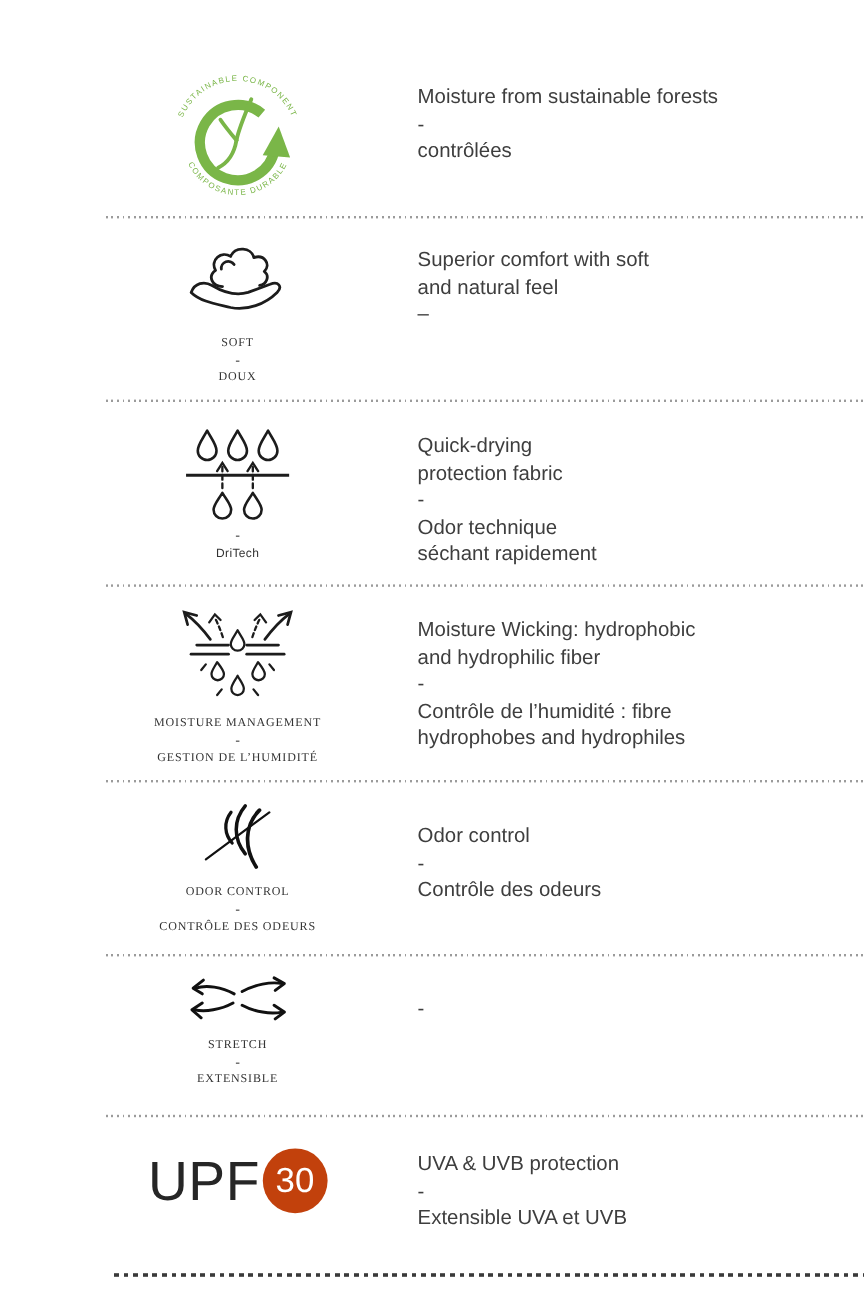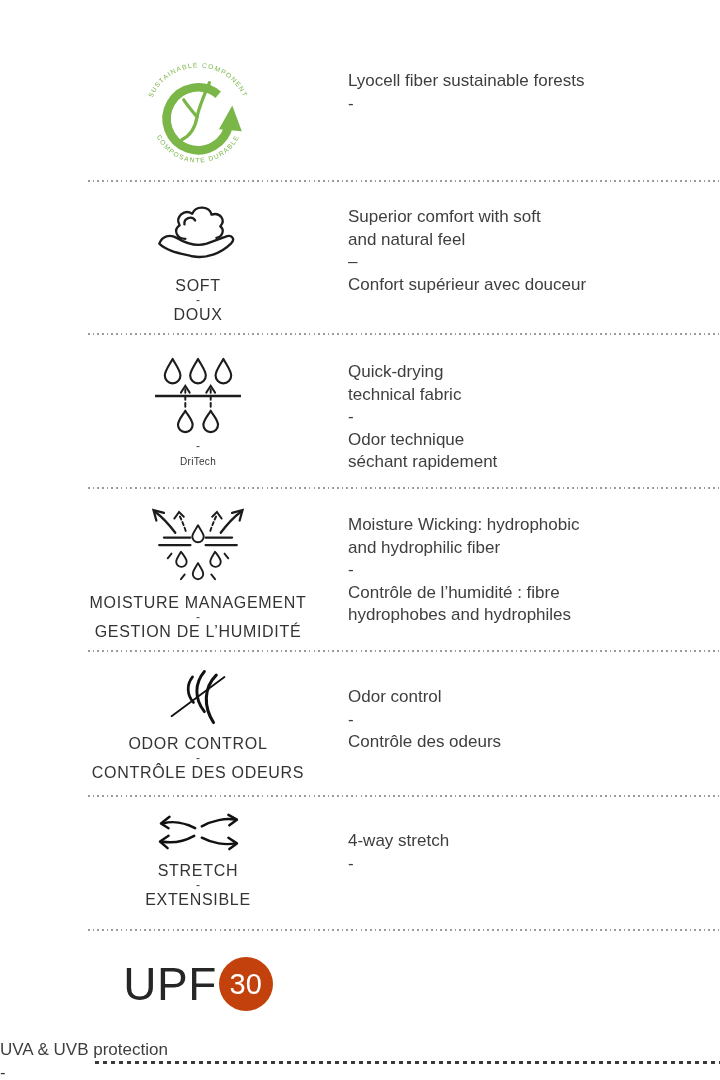--- a/index.html
+++ b/index.html
@@ -12,21 +12,21 @@
   .icon-col {
     width:348px; box-sizing:border-box; padding-left:48px;
     display:flex; flex-direction:column; align-items:center;
   }
   .text-col {
     width:372px; box-sizing:border-box; padding-right:28px;
     font-size:17px; line-height:22.5px; color:#3e3e3e;
   }
   .text-col .tl { min-height:22.5px; white-space:nowrap; }
   .labels { text-align:center; color:#333; }
-  .labels .lbl { font-size:16px; letter-spacing:.7px; line-height:16px; }
+  .labels .lbl { font-size:10px; letter-spacing:.7px; line-height:16px;font-family:Liberation Serif, serif; }
   .labels .lbl-dash { font-size:12px; line-height:13px; color:#444; }
   .labels .lbl-brand { font-size:10px; letter-spacing:.3px; line-height:17px; text-transform:none; }
   .sep {
     height:2px; margin-left:88px;
     background:repeating-linear-gradient(90deg,#9b9b9b 0 1.6px, transparent 1.6px 4.7px);
   }
   .sep-dark {
     height:2.5px; margin-left:95px;
     background:repeating-linear-gradient(90deg,#3a3a3a 0 4px, transparent 4px 8px);
   }
@@ -35,21 +35,21 @@
   .s2 { height:151px; } .s2 .icon-col { padding-top:22px; } .s2 .text-col { padding-top:24px; }
   .s2 .labels { margin-top:14px; }
   .s3 { height:152px; } .s3 .icon-col { padding-top:21px; } .s3 .text-col { padding-top:26px; }
   .s3 .labels { margin-top:2px; }
   .s4 { height:161px; } .s4 .icon-col { padding-top:15px; } .s4 .text-col { padding-top:25px; }
   .s4 .labels { margin-top:5px; }
   .s5 { height:143px; } .s5 .icon-col { padding-top:14px; } .s5 .text-col { padding-top:34px; }
   .s5 .labels { margin-top:8px; }
   .s6 { height:132px; } .s6 .icon-col { padding-top:16px; } .s6 .text-col { padding-top:33px; }
   .s6 .labels { margin-top:12px; }
-  .s7 { height:130px;flex-direction:column; } .s7 .icon-col { padding-top:26px; } .s7 .text-col { padding-top:28px; }
+  .s7 { height:130px; } .s7 .icon-col { padding-top:26px; } .s7 .text-col { padding-top:28px; }
   .upf-badge { display:flex; align-items:center; }
   .upf-text { font-size:46px; letter-spacing:.5px; color:#262626; }
   .upf-circle {
     width:54px; height:54px; border-radius:50%; background:#c2410c;
     color:#fff; font-size:29px; font-weight:500;
     display:flex; align-items:center; justify-content:center; margin-left:2px;
   }
   svg { display:block; }
 </style>
 </head>
@@ -71,22 +71,23 @@
       <path d="M 83.2,40.7 A 33,33 0 1 0 94.5,71.7" fill="none" stroke="#7AB648" stroke-width="9"></path>
       <polygon points="84,77 108,79 98,52" fill="#7AB648"></polygon>
       <g fill="none" stroke="#7AB648" stroke-width="3.4" stroke-linecap="round">
         <path d="M 74,28 C 68,42 63,54 61,64"></path>
         <path d="M 47,46 C 51,52 56,58 61,64"></path>
         <path d="M 61,64 C 59,76 53,84 45,88"></path>
       </g>
     </svg>
   </div>
   <div class="text-col">
-    <div class="tl">Lyocell fiber sustainable forests</div>
-    <div class="tl">-</div>
+    <div class="tl">Moisture from sustainable forests</div>
+    <div class="tl">-</div>
+    <div class="tl">contrôlées</div>
   </div>
 </div>
 <div class="sep"></div>
 
 <div class="section s2">
   <div class="icon-col">
     <svg width="92" height="60" viewBox="0 0 90 62">
       <g fill="none" stroke="#1c1c1c" stroke-width="2.4" stroke-linecap="round" stroke-linejoin="round">
         <path d="M 32,36 C 23,36 19,27 26,22 C 21,13 31,5 39,10 C 43,1 57,2 59,11 C 68,8 74,17 68,23 C 73,27 70,34 64,35"></path>
         <path d="M 31,21 A 6,6 0 0 1 42,17"></path>
@@ -96,21 +97,20 @@
     <div class="labels">
       <div class="lbl">SOFT</div>
       <div class="lbl-dash">-</div>
       <div class="lbl">DOUX</div>
     </div>
   </div>
   <div class="text-col">
     <div class="tl">Superior comfort with soft</div>
     <div class="tl">and natural feel</div>
     <div class="tl">–</div>
-    <div class="tl">Confort supérieur avec douceur</div>
   </div>
 </div>
 <div class="sep"></div>
 
 <div class="section s3">
   <div class="icon-col">
     <svg width="90" height="82" viewBox="0 0 92 84">
       <g fill="none" stroke="#1c1c1c" stroke-width="2.2" stroke-linejoin="round">
         <path d="M20,3 C16.5,9.5 12,15 12,20 A8,8 0 0 0 28,20 C28,15 23.5,9.5 20,3 Z"></path>
         <path d="M46,3 C42.5,9.5 38,15 38,20 A8,8 0 0 0 54,20 C54,15 49.5,9.5 46,3 Z"></path>
@@ -126,21 +126,21 @@
         <polyline points="54.5,37.5 59,30.5 63.5,37.5"></polyline>
       </g>
     </svg>
     <div class="labels">
       <div class="lbl-dash">-</div>
       <div class="lbl-brand">DriTech</div>
     </div>
   </div>
   <div class="text-col">
     <div class="tl">Quick-drying</div>
-    <div class="tl">technical fabric</div>
+    <div class="tl">protection fabric</div>
     <div class="tl">-</div>
     <div class="tl">Odor technique</div>
     <div class="tl">séchant rapidement</div>
   </div>
 </div>
 <div class="sep"></div>
 
 <div class="section s4">
   <div class="icon-col">
     <svg width="106" height="86" viewBox="0 0 112 90">
@@ -227,21 +227,20 @@
         <polyline points="79,26 88,32 80,38"></polyline>
       </g>
     </svg>
     <div class="labels">
       <div class="lbl">STRETCH</div>
       <div class="lbl-dash">-</div>
       <div class="lbl">EXTENSIBLE</div>
     </div>
   </div>
   <div class="text-col">
-    <div class="tl">4-way stretch</div>
     <div class="tl">-</div>
   </div>
 </div>
 <div class="sep"></div>
 
 <div class="section s7">
   <div class="icon-col">
     <div class="upf-badge">
       <span class="upf-text">UPF</span>
       <span class="upf-circle">30</span>

